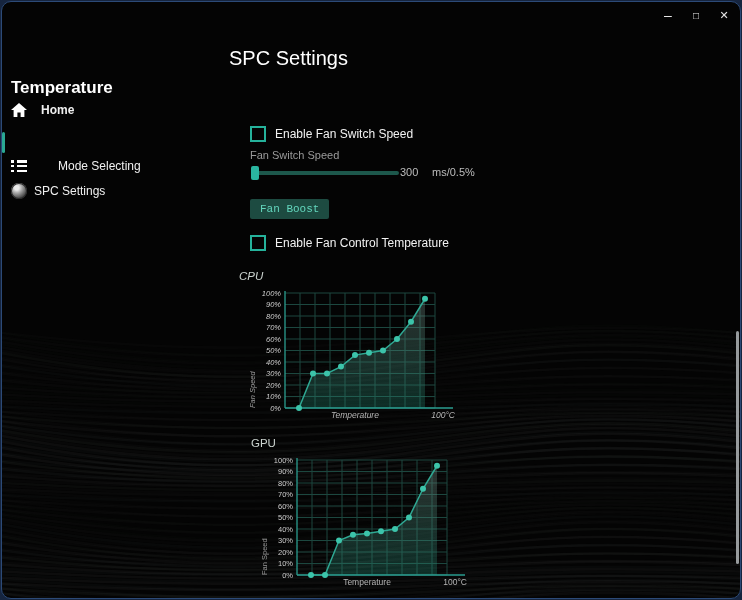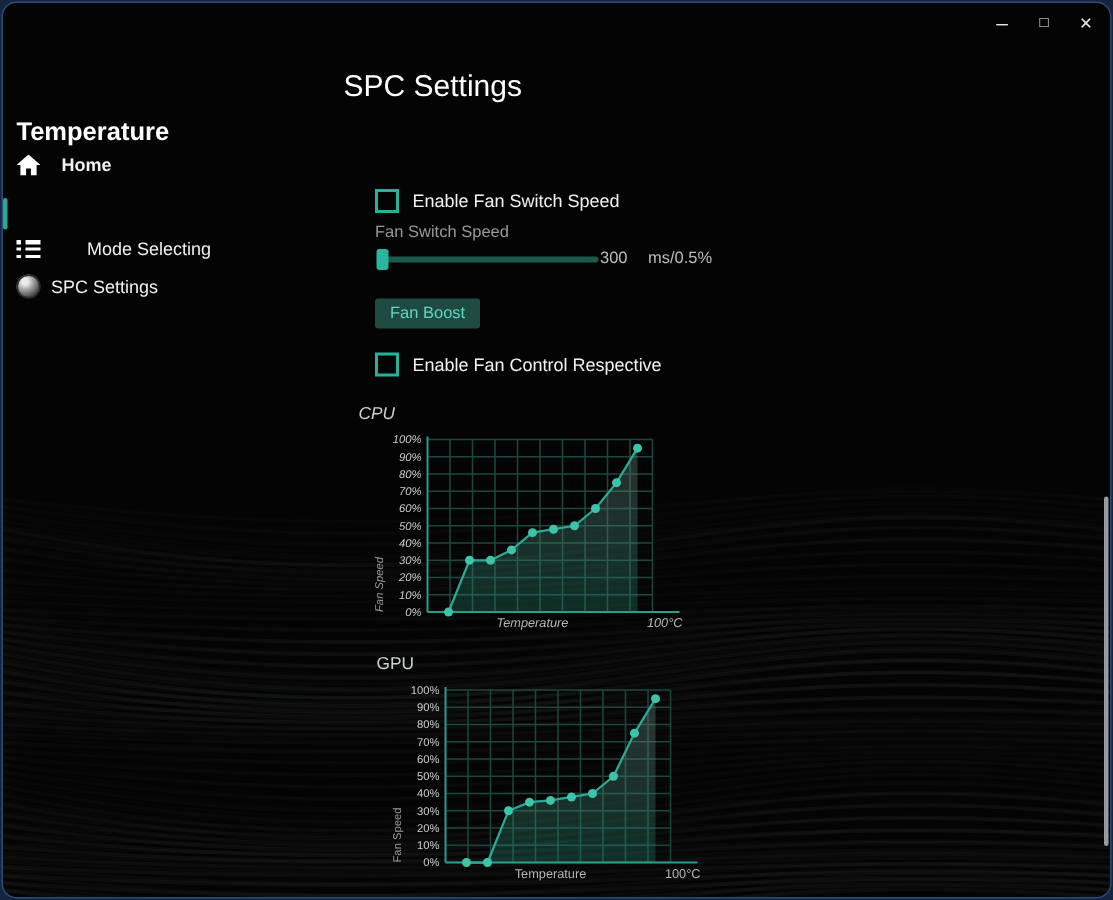--- a/index.html
+++ b/index.html
@@ -46,21 +46,21 @@
   .chk-row-1{left:248px;top:124px;}
   .chk-row-2{left:248px;top:233px;}
   .cb{width:12px;height:12px;border:2px solid #25b29b;background:transparent;margin-right:9px;cursor:pointer;}
   .chk-label{font-size:12px;color:#f2f2f2;}
   .slider-label{left:248px;top:147px;font-size:11px;color:#9a9a9a;}
   .slider-track{left:250px;top:169px;width:147px;height:4px;background:#1d584c;border-radius:2px;cursor:pointer;}
   .slider-thumb{top:164px;width:8px;height:14px;background:#2ab5a0;border-radius:2px;cursor:pointer;}
   .slider-value{left:398px;top:164px;width:24px;text-align:left;font-size:11px;color:#bdbdbd;}
   .slider-unit{left:430px;top:164px;font-size:11px;color:#bdbdbd;}
   .fan-boost-btn{left:248px;top:197px;background:#1d4b41;color:#63d6bd;font-size:11px;
-    padding:4px 10px;border-radius:2px;border:none;cursor:pointer;font-family:Liberation Sans, sans-serif;}
+    padding:4px 10px;border-radius:2px;border:none;cursor:pointer;font-family:Liberation Mono, monospace;}
   .chart-block{position:absolute;}
   .chart-block-cpu{left:237px;top:268px;font-style:italic;}
   .chart-block-gpu{left:249px;top:435px;}
   .chart-title{font-size:11.5px;color:#ccd4d0;margin-bottom:3px;}
   .fan-chart{display:block;margin-left:4px;}
   
   .scroll-thumb{right:1px;top:329px;width:3px;height:233px;background:#979b9d;border-radius:2px;z-index:7;cursor:pointer;}
 </style>
 </head>
 <body>
@@ -216,21 +216,21 @@
     <div class="abs slider-label">Fan Switch Speed</div>
     <div class="abs slider-track"></div>
     <div class="abs slider-thumb" id="slider-thumb" style="left: 249.39px;"></div>
     <div class="abs slider-value">300</div>
     <div class="abs slider-unit">ms/0.5%</div>
 
     <button class="abs fan-boost-btn">Fan Boost</button>
 
     <div class="abs chk-row chk-row-2">
       <span class="cb"></span>
-      <span class="chk-label">Enable Fan Control Respective</span>
+      <span class="chk-label">Enable Fan Control Temperature</span>
     </div>
 
     <div class="chart-block chart-block-cpu">
       <div class="chart-title">CPU</div>
       <svg class="fan-chart" width="215" height="135" viewBox="0 0 215 135">
           <defs>
             <linearGradient id="grad-CPU" x1="0" y1="0" x2="0" y2="1">
               <stop offset="0%" stop-color="#7d948c" stop-opacity="0.32"></stop>
               <stop offset="100%" stop-color="#1f8a72" stop-opacity="0.3"></stop>
             </linearGradient>

